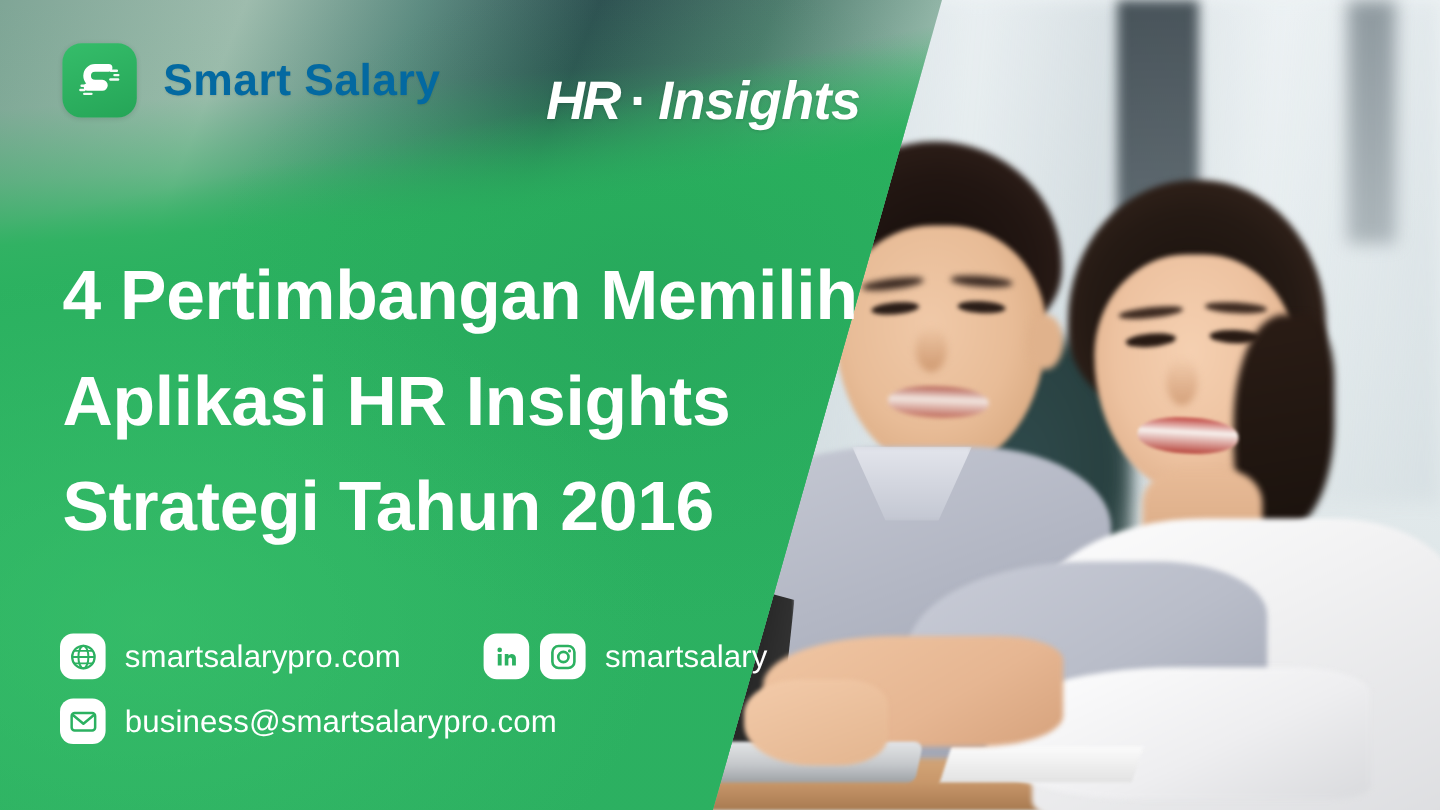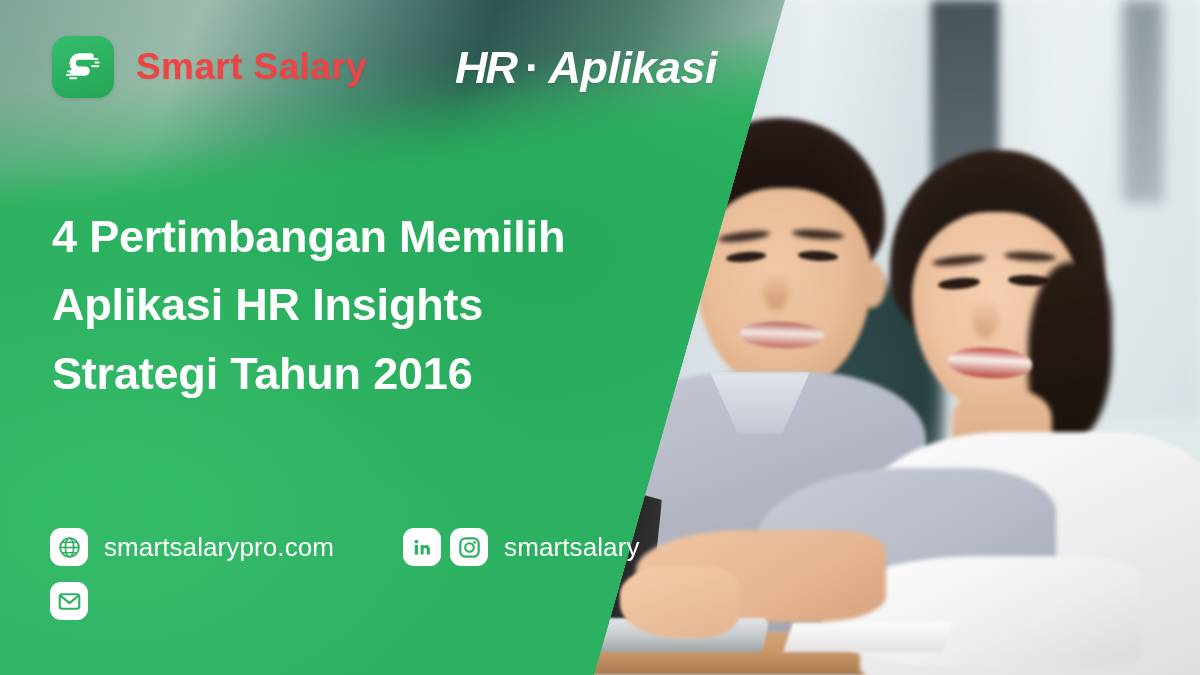--- a/index.html
+++ b/index.html
@@ -228,39 +228,39 @@
   .logo-mark {
     width:62px; height:62px; border-radius:16px;
     background:linear-gradient(160deg,#35bd6a 0%, #25a557 100%);
     display:flex; align-items:center; justify-content:center;
     flex:0 0 auto;
     box-shadow:0 1px 4px rgba(0,0,0,.12);
   }
   .brand-name {
     margin-left:22px;
     font-size:37px; font-weight:700; letter-spacing:.4px;
-    color:#ef4444; white-space:nowrap;
+    color:#0369a1; white-space:nowrap;
     text-shadow:0 1px 2px rgba(0,0,0,.10);
   }
   .hr-insights {
-    position:absolute; left:455px; top:42px;
+    position:absolute; left:455px; top:58px;
     font-size:45px; font-weight:700; font-style:italic;
     letter-spacing:-0.5px; color:#ffffff; white-space:nowrap;
     text-shadow:0 1px 3px rgba(0,0,0,.12);
     display:flex; align-items:baseline; gap:0px;
   }
   .hr-mark { font-weight:800; letter-spacing:-2px; }
   .hr-dot { font-weight:700; padding:0 9px 0 9px; font-style:normal; }
   .hr-word { font-weight:600; }
 
   
   .headline {
     position:absolute; left:52px; top:203px;
     width:640px;
-    font-size:45px; font-weight:800; line-height:1.52;
+    font-size:58px; font-weight:800; line-height:1.52;
     color:#ffffff; letter-spacing:-0.2px;
   }
   .headline .hl-line { display:block; white-space:nowrap; }
 
   
   .footer { position:absolute; left:50px; top:524px; }
   .contact-row {
     display:flex; align-items:center;
     height:46px; margin-bottom:8px;
   }
@@ -353,21 +353,21 @@
             <rect x="8.2" y="32.2" width="8.0" height="2.0" rx="1"></rect>
           </g>
         </svg>
       </div>
       <div class="brand-name">Smart Salary</div>
     </div>
 
     <div class="hr-insights">
       <span class="hr-mark">HR</span>
       <span class="hr-dot">·</span>
-      <span class="hr-word">Aplikasi</span>
+      <span class="hr-word">Insights</span>
     </div>
 
     <div class="headline">
       <span class="hl-line">4 Pertimbangan Memilih</span>
       <span class="hl-line">Aplikasi HR Insights</span>
       <span class="hl-line">Strategi Tahun 2016</span>
     </div>
 
     <div class="footer">
 
@@ -403,17 +403,18 @@
         </div>
       </div>
 
       <div class="contact-row">
         <div class="ic">
           <svg width="25" height="25" viewBox="0 0 24 24" aria-hidden="true">
             <rect x="2.6" y="5" width="18.8" height="14" rx="2.4" fill="none" stroke="#2CB161" stroke-width="2"></rect>
             <path d="M3.6 6.6 L12 13.6 L20.4 6.6" fill="none" stroke="#2CB161" stroke-width="2" stroke-linecap="round" stroke-linejoin="round"></path>
           </svg>
         </div>
+        <div class="ctext">business@smartsalarypro.com</div>
       </div>
 
     </div>
   </div>
 </div>
 
 </body></html>

